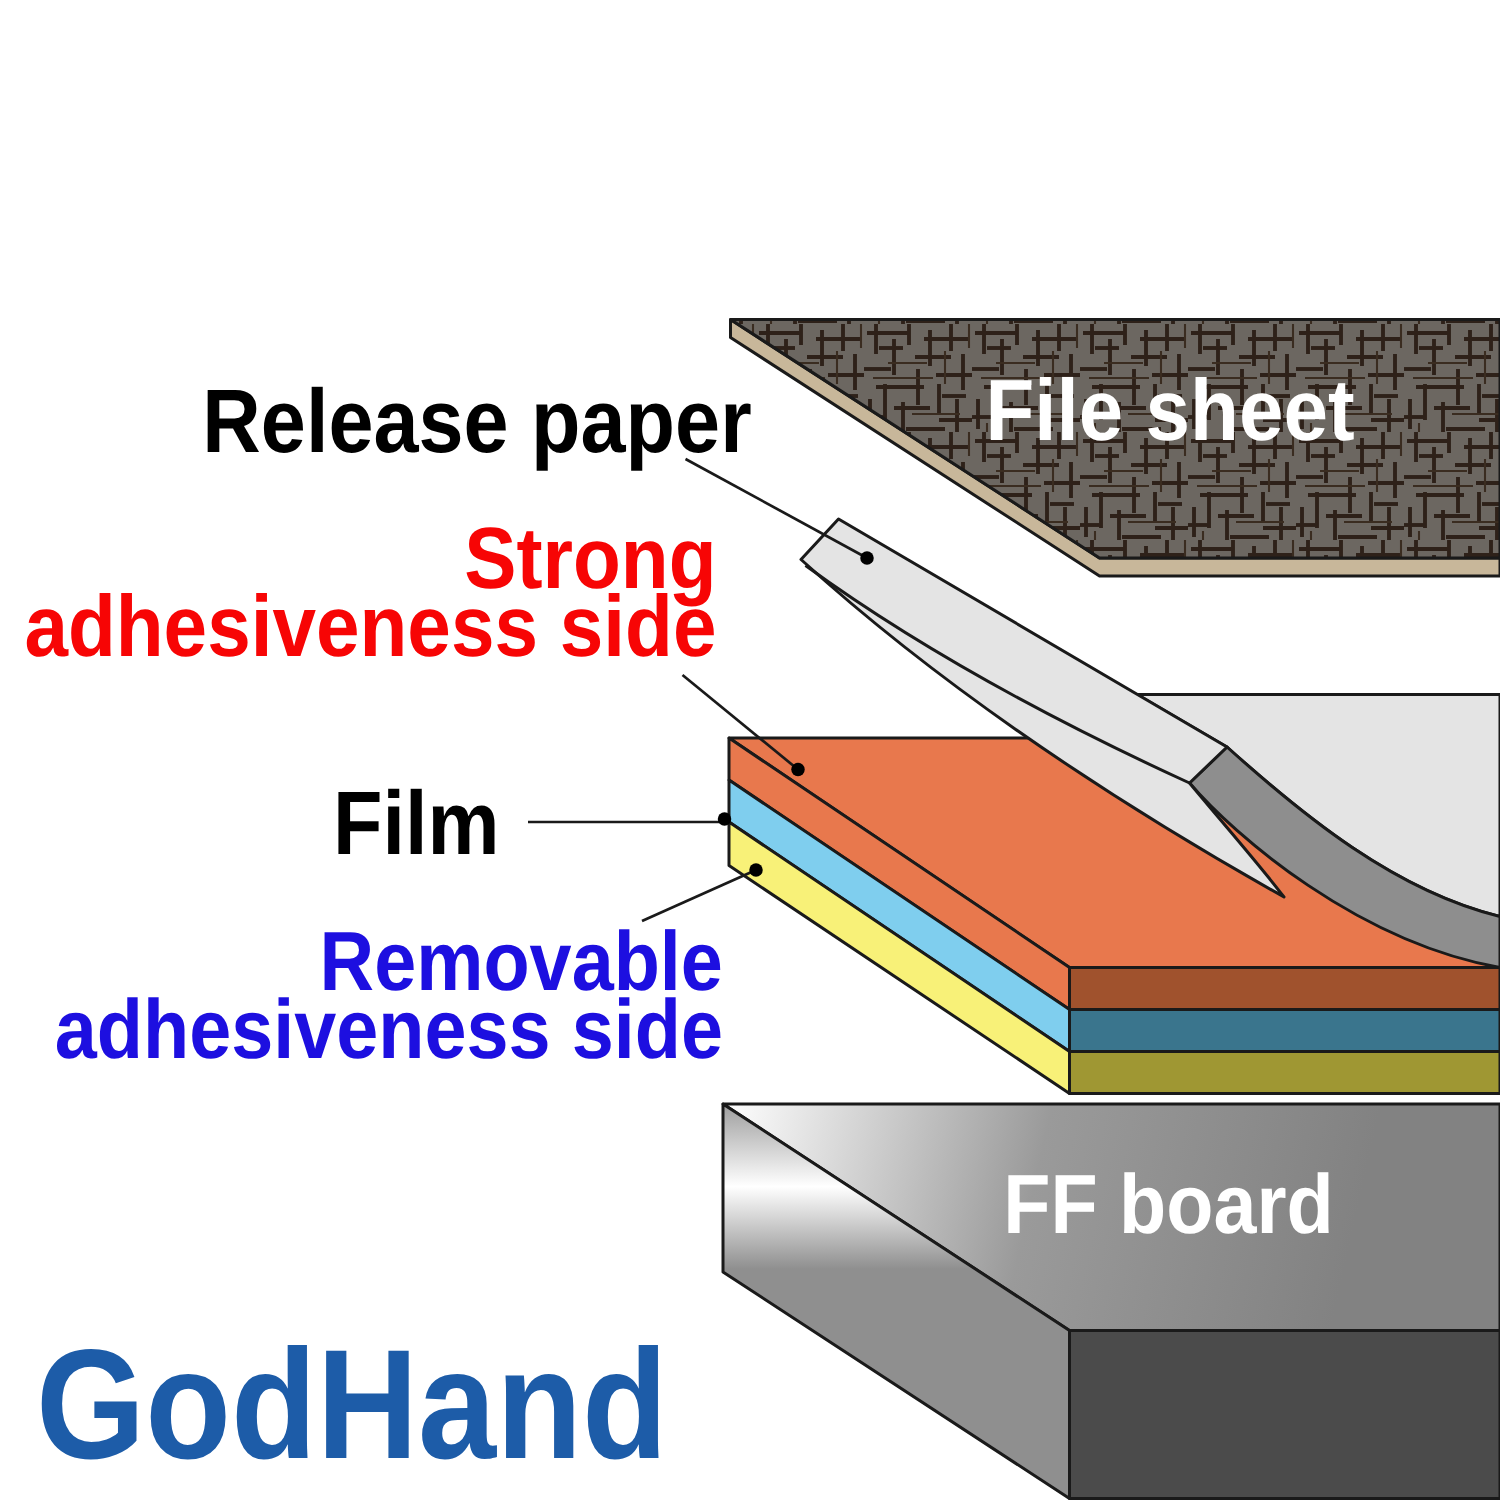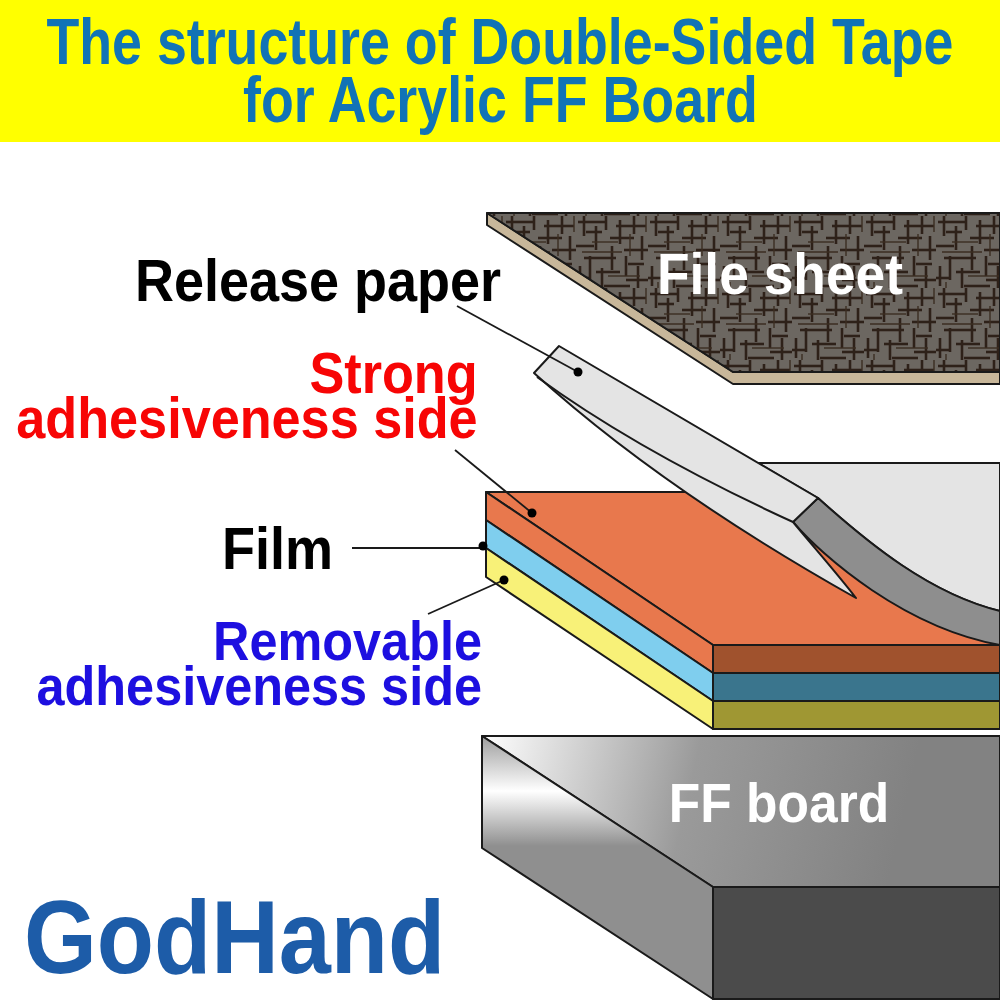--- a/index.html
+++ b/index.html
@@ -27,24 +27,20 @@
           transform:scaleX(0.9);transform-origin:left center;white-space:nowrap;}
   .shape{stroke:#1a1a1a;stroke-width:2;stroke-linejoin:round;}
   .leader{stroke:#1a1a1a;stroke-width:1.8;fill:none;}
   .crease{stroke:#1a1a1a;stroke-width:2;fill:none;}
 </style>
 </head>
 <body>
 
 <div class="canvas">
 
-  <div class="banner">
-    <div class="banner-line">The structure of Double-Sided Tape</div>
-    <div class="banner-line">for Acrylic FF Board</div>
-  </div>
 
   <svg class="diagram-svg" width="1000" height="1000" viewBox="0 0 1000 1000">
     <defs>
       <pattern id="weave" width="72" height="72" patternUnits="userSpaceOnUse">
         <rect width="72" height="72" fill="#6C6761"></rect>
         <g stroke="#2E2119" stroke-width="2.6">
           <line x1="2" y1="6" x2="30" y2="6"></line>
             <line x1="40" y1="10" x2="70" y2="10"></line>
           <line x1="10" y1="16" x2="26" y2="16"></line>
             <line x1="34" y1="22" x2="58" y2="22"></line>

